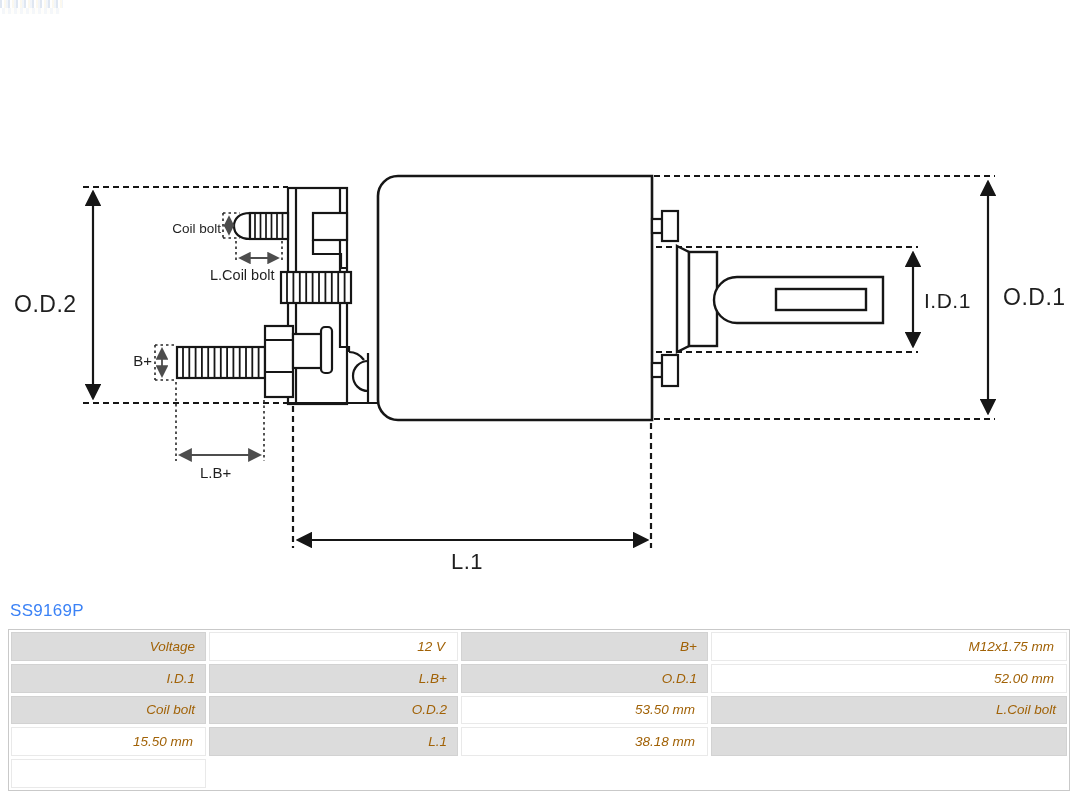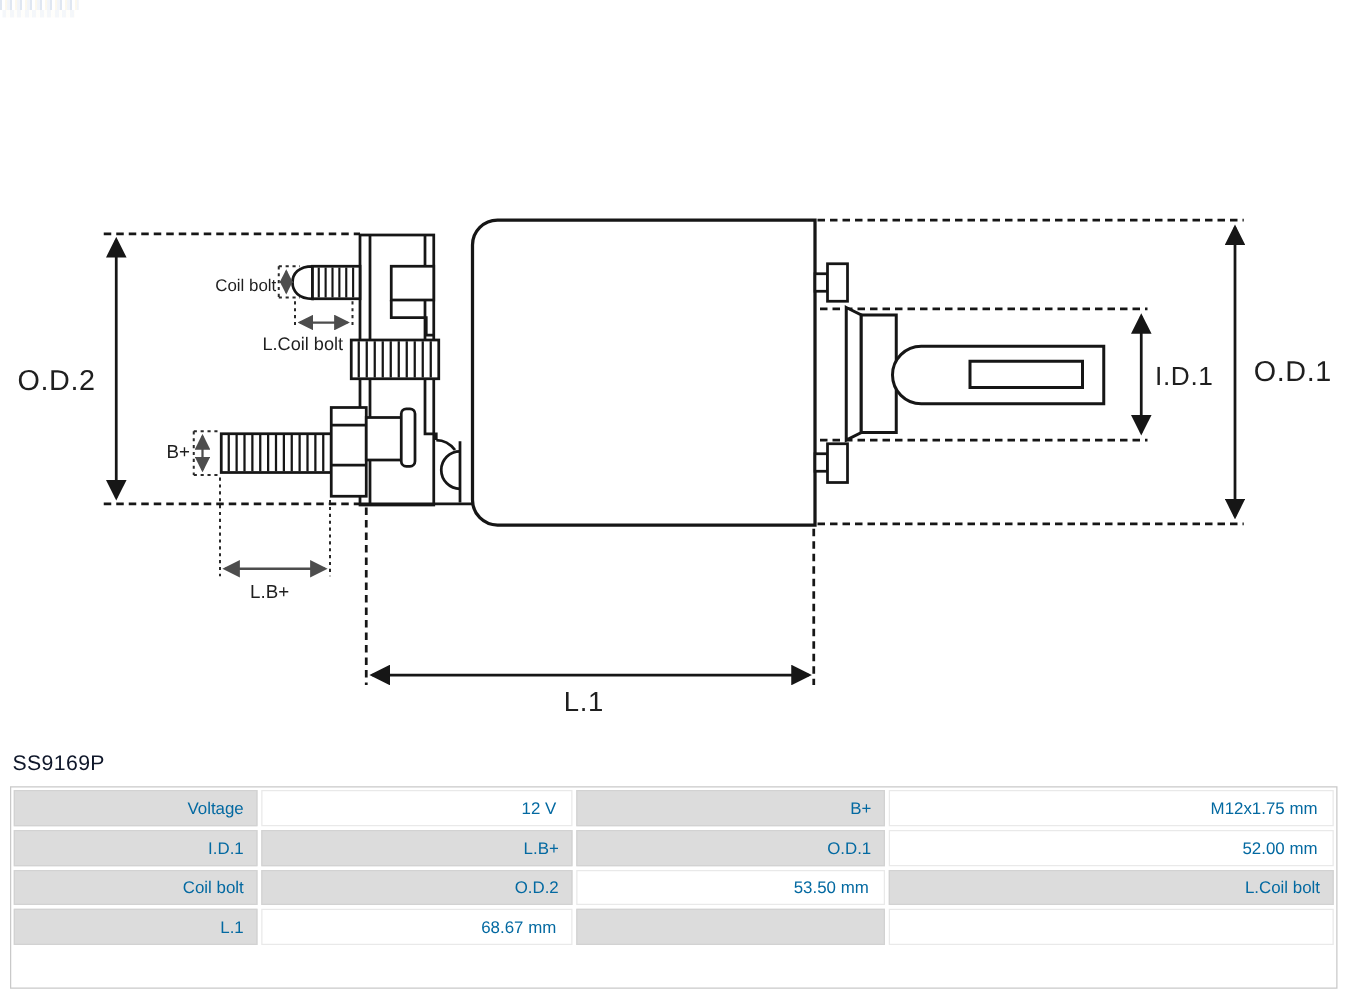--- a/index.html
+++ b/index.html
@@ -16,34 +16,35 @@
       rgba(245,235,205,.6) 4px 6px, rgba(200,215,235,.45) 6px 8px);
   }
   .edge-artifact2{
     position:absolute;left:2px;top:8px;width:58px;height:6px;opacity:.25;
     background:repeating-linear-gradient(90deg,
       rgba(170,190,215,.5) 0 3px, rgba(250,245,225,.5) 3px 6px);
   }
   .diagram{position:absolute;left:0;top:0;width:1080px;height:600px;}
   .part-number{
     position:absolute;left:10px;top:601px;
-    font-size:17px;line-height:20px;color:#0f172a;letter-spacing:.3px;
+    font-size:17px;line-height:20px;color:#3b82f6;letter-spacing:.3px;
   }
   .spec-table{
     position:absolute;left:8px;top:629px;width:1062px;height:162px;
     box-sizing:border-box;border:1px solid #c9c9c9;background:#ffffff;
     padding:2px;display:grid;
     grid-template-columns:195px 249px 247px 1fr;
     grid-template-rows:repeat(5,1fr);
     gap:3px;
   }
   .cell{
     display:flex;align-items:center;justify-content:flex-end;
-    font-size:13.5px;color:#0369a1;box-sizing:border-box;
+    font-size:13.5px;color:#a16207;box-sizing:border-box;
     white-space:nowrap;
+    font-style:italic;
   }
   .cell.lbl{background:#dcdcdc;border:1px solid #d2d2d2;padding-right:10px;}
   .cell.val{background:#ffffff;border:1px solid #e9e9e9;padding-right:12px;}
   svg text{font-family:"Liberation Sans", sans-serif;fill:#1f1f1f;}
   .dimtext{letter-spacing:.5px;}
 </style>
 </head>
 <body>
 
 <div class="edge-artifact"></div>
@@ -165,18 +166,19 @@
   <div class="cell lbl">I.D.1</div>
   <div class="cell lbl">L.B+</div>
 
   <div class="cell lbl">O.D.1</div>
   <div class="cell val">52.00 mm</div>
   <div class="cell lbl">Coil bolt</div>
 
   <div class="cell lbl">O.D.2</div>
   <div class="cell val">53.50 mm</div>
   <div class="cell lbl">L.Coil bolt</div>
+  <div class="cell val">15.50 mm</div>
 
   <div class="cell lbl">L.1</div>
-  <div class="cell val">68.67 mm</div>
+  <div class="cell val">38.18 mm</div>
   <div class="cell lbl"></div>
   <div class="cell val"></div>
 </div>
 
 </body></html>

